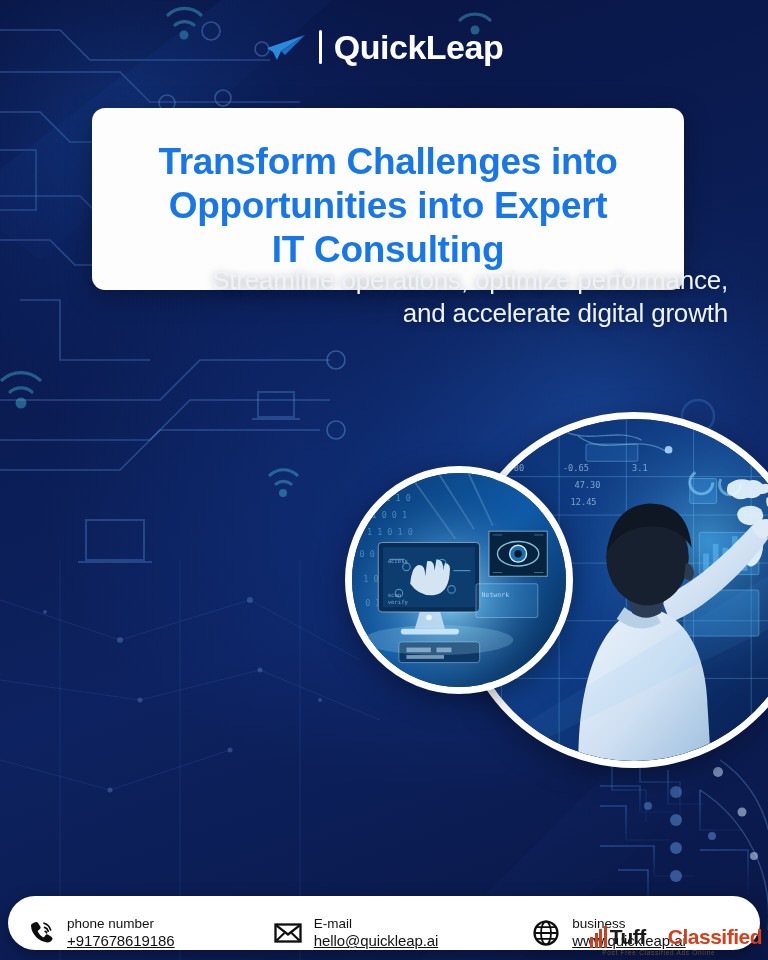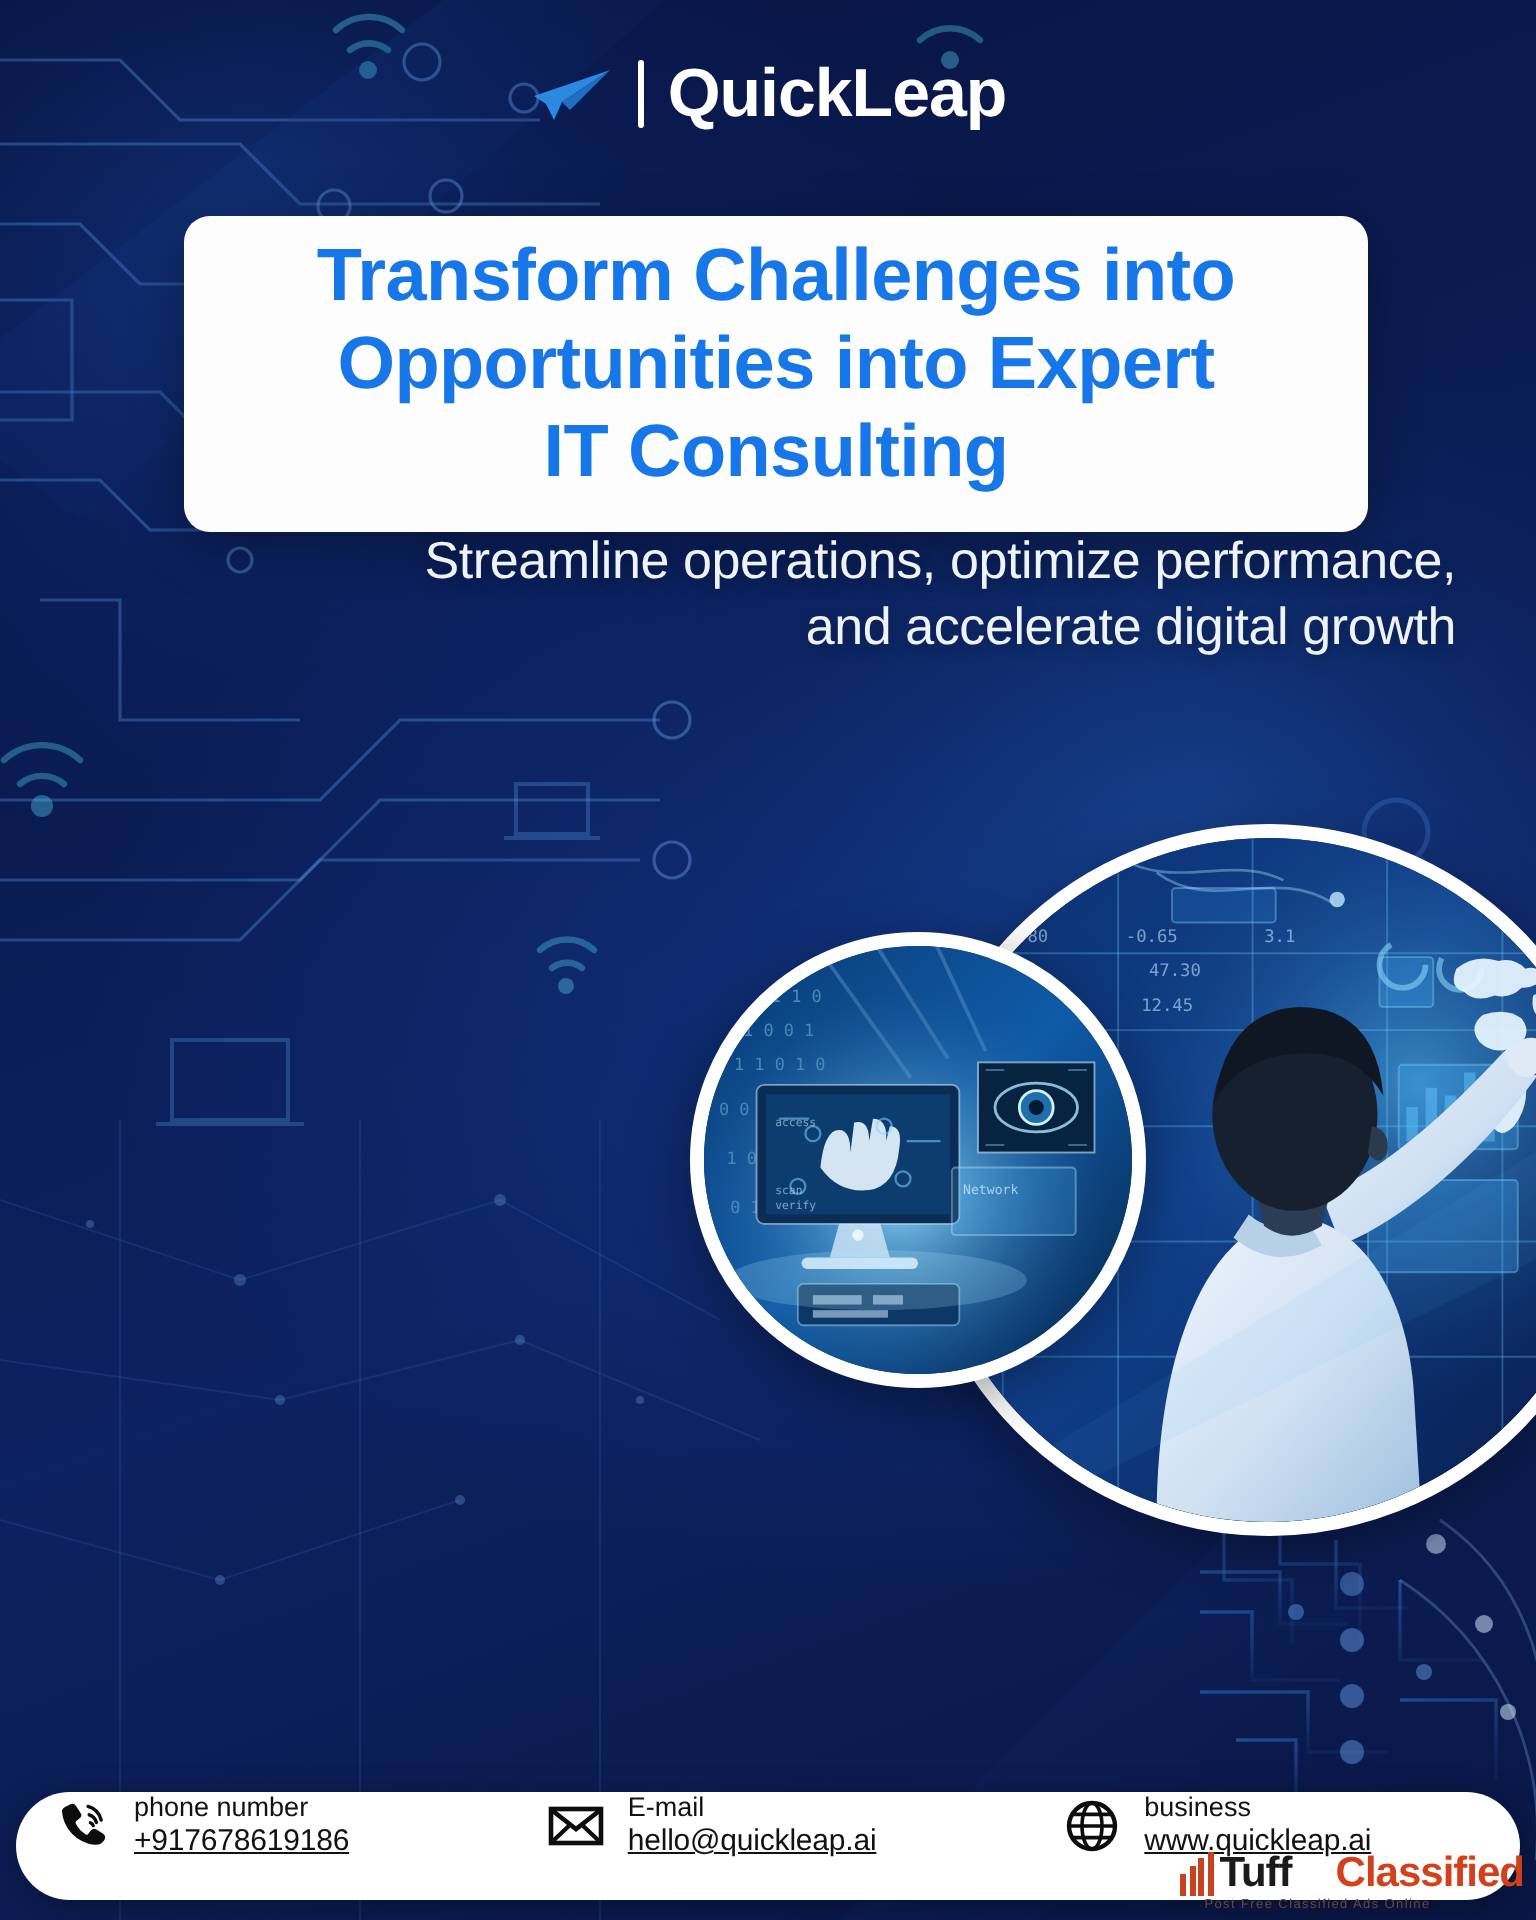--- a/index.html
+++ b/index.html
@@ -32,21 +32,21 @@
   .logo-divider { width:3px; height:34px; background:#ffffff; border-radius:2px; }
   .logo-text {
     color:#ffffff; font-size:34px; font-weight:bold;
     letter-spacing:-0.5px; line-height:1;
   }
 
   
   .headline-card {
     position:absolute; left:92px; top:108px; width:592px;
     background:#fdfdfd; border-radius:13px;
-    padding:8px 20px 18px;
+    padding:32px 20px 18px;
     box-shadow:0 6px 26px rgba(0,0,0,0.35);
     z-index:6;
   }
   .headline-text {
     color:#1877e8; font-size:37px; font-weight:bold;
     text-align:center; line-height:1.19; letter-spacing:-0.3px;
   }
 
   
   .subtitle {
@@ -79,21 +79,21 @@
     border-radius:28px; padding:11px 22px 12px;
     align-self:flex-start; letter-spacing:-0.2px;
     box-shadow:0 4px 14px rgba(0,0,0,0.3);
     white-space:nowrap;
   }
 
   
   .footer-bar {
     position:absolute; left:8px; right:8px; bottom:10px; height:54px;
     background:#ffffff; border-radius:27px;
-    display:flex; align-items:flex-start; z-index:8;
+    display:flex; align-items:flex-end; z-index:8;
     box-shadow:0 4px 16px rgba(0,0,0,0.35);
   }
   .contact {
     display:flex; align-items:center; gap:11px; flex:1; padding-left:18px;
   }
   .contact:nth-child(2) { flex:1.05; }
   .contact-icon { width:30px; height:30px; flex:none; }
   .contact-txt { line-height:1.18; }
   .contact-label { font-size:13.5px; color:#121212; font-weight:400; }
   .contact-value { font-size:15px; color:#121212; font-weight:400; letter-spacing:-0.1px;text-decoration:underline; }

